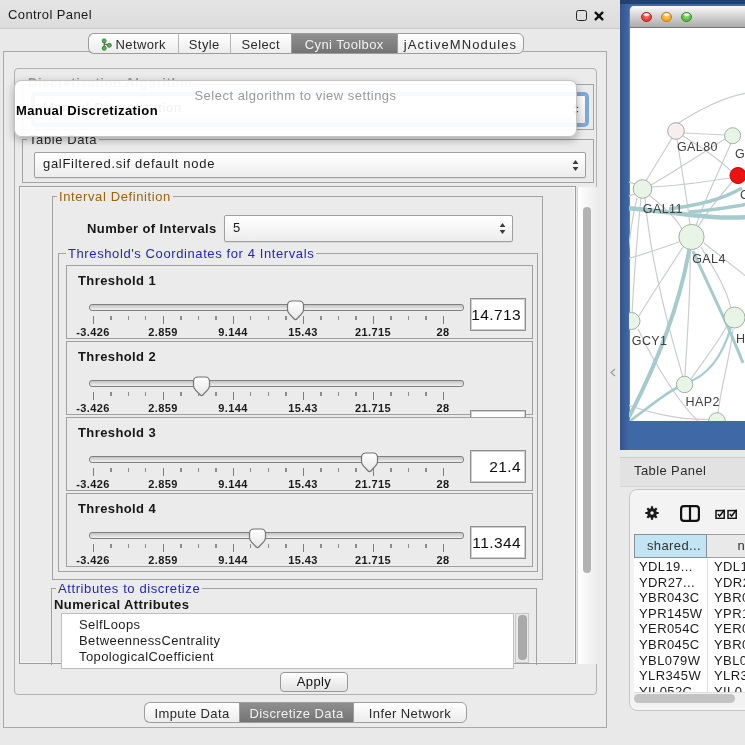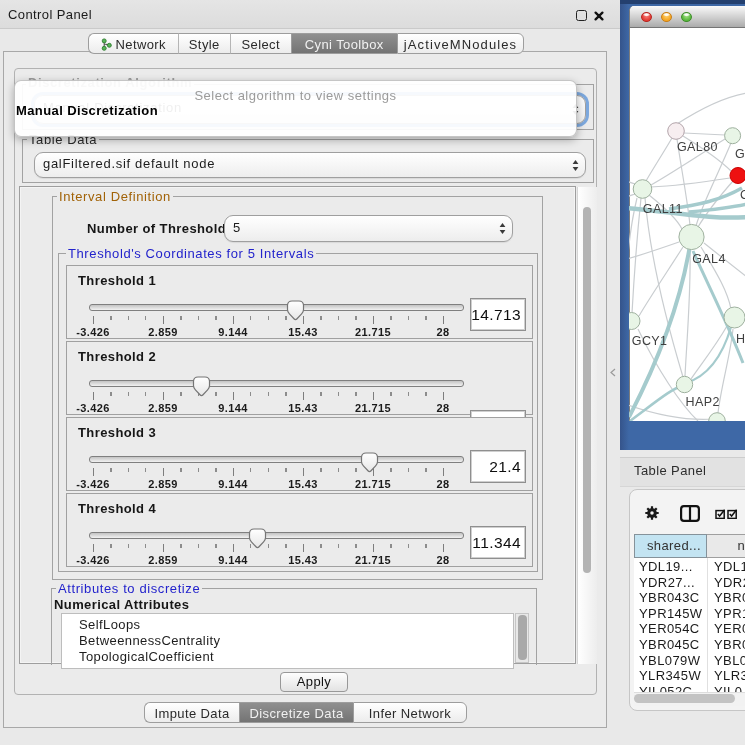--- a/index.html
+++ b/index.html
@@ -1,20 +1,20 @@
 <!DOCTYPE html>
 <html><head><meta charset="utf-8"><style>
 html,body{margin:0;padding:0;}
 #app{position:relative;width:745px;height:745px;overflow:hidden;
   background:#e9e9e9;font-family:"Liberation Sans",sans-serif;color:#222;letter-spacing:0.4px;}
 .abs{position:absolute;}
 .grouplab{position:absolute;font-size:13px;letter-spacing:0.6px;background:#ebebeb;padding:0 2px;}
 .gbox{position:absolute;border:1px solid #a2a2a2;}
 .tbox{position:absolute;border:1px solid #a0a0a0;background:#ebebeb;}
-.combo{position:absolute;border:1px solid #9f9f9f;border-radius:9px;
+.combo{position:absolute;border:1px solid #9f9f9f;border-radius:2px;
   background:linear-gradient(#ffffff,#ededed);box-shadow:0 1px 1px rgba(0,0,0,0.08);}
 .combo .ctext{position:absolute;left:8px;top:4px;font-size:13px;letter-spacing:0.7px;color:#1c1c1c;}
 .carr{position:absolute;right:6px;top:50%;margin-top:-5.5px;width:7px;height:11px;}
 .tab{height:21px;line-height:21px;font-size:13px;text-align:center;color:#2a2a2a;
   background:linear-gradient(#ffffff,#ececec);border-top:1px solid #9d9d9d;border-bottom:1px solid #9d9d9d;
   display:inline-block;vertical-align:top;box-sizing:border-box;}
 .tabsel{background:linear-gradient(#8f8f8f,#747474);color:#f1f1f1;}
 .ticklab{position:absolute;font-size:11px;font-weight:bold;color:#1a1a1a;transform:translateX(-50%);}
 .vbox{position:absolute;width:56px;height:33px;background:#ffffff;border:1px solid #8f8f8f;
   font-size:15.5px;color:#0d0d0d;text-align:right;line-height:31px;padding-right:4px;box-sizing:border-box;
@@ -55,30 +55,30 @@
       <svg class="carr" viewBox="0 0 7 11">
         <path d="M3.5 0 L6.4 4 H0.6 Z" fill="#3a3a3a"></path>
         <path d="M3.5 11 L6.4 7 H0.6 Z" fill="#3a3a3a"></path>
       </svg>
     </div>
 <div class="abs" style="left:19px;top:186px;width:557px;height:478px;border:1px solid #9e9e9e;box-shadow:inset 0 0 0 1px #f4f4f4;background:#ebebeb;box-sizing:border-box;overflow:hidden;"></div>
 <div class="abs" style="left:577px;top:187px;width:19px;height:477px;background:linear-gradient(90deg,#ffffff,#ededed);border-left:1px solid #d5d5d5;"></div>
 <div class="abs" style="left:583px;top:207px;width:8px;height:366px;background:#b3b3b3;border-radius:4px;"></div>
 <div class="gbox" style="left:52px;top:196px;width:489px;height:382px;"></div>
 <div class="grouplab" style="left:57px;top:189px;color:#a16207;">Interval Definition</div>
-<div class="thlab" style="left:87px;top:221px;">Number of Threshold</div>
+<div class="thlab" style="left:87px;top:221px;">Number of Intervals</div>
 <div class="combo" style="left:224px;top:215px;width:287px;height:25px;">
       <div class="ctext" style="top:4px;">5</div>
       <svg class="carr" viewBox="0 0 7 11">
         <path d="M3.5 0 L6.4 4 H0.6 Z" fill="#3a3a3a"></path>
         <path d="M3.5 11 L6.4 7 H0.6 Z" fill="#3a3a3a"></path>
       </svg>
     </div>
 <div class="gbox" style="left:58px;top:253px;width:478px;height:317px;"></div>
-<div class="grouplab" style="left:66px;top:246px;color:#2323cc;">Threshold's Coordinates for 5 Intervals</div>
+<div class="grouplab" style="left:66px;top:246px;color:#2323cc;">Threshold's Coordinates for 4 Intervals</div>
 <svg width="0" height="0">
       <defs>
         <linearGradient id="thumbg" x1="0" y1="0" x2="0" y2="1">
           <stop offset="0" stop-color="#ffffff"></stop>
           <stop offset="1" stop-color="#e6e6e6"></stop>
         </linearGradient>
       </defs>
     </svg>
 <div class="tbox" style="left:66px;top:265px;width:465px;height:72px;"></div>
 <div class="thlab" style="left:78px;top:273px;">Threshold 1</div>

